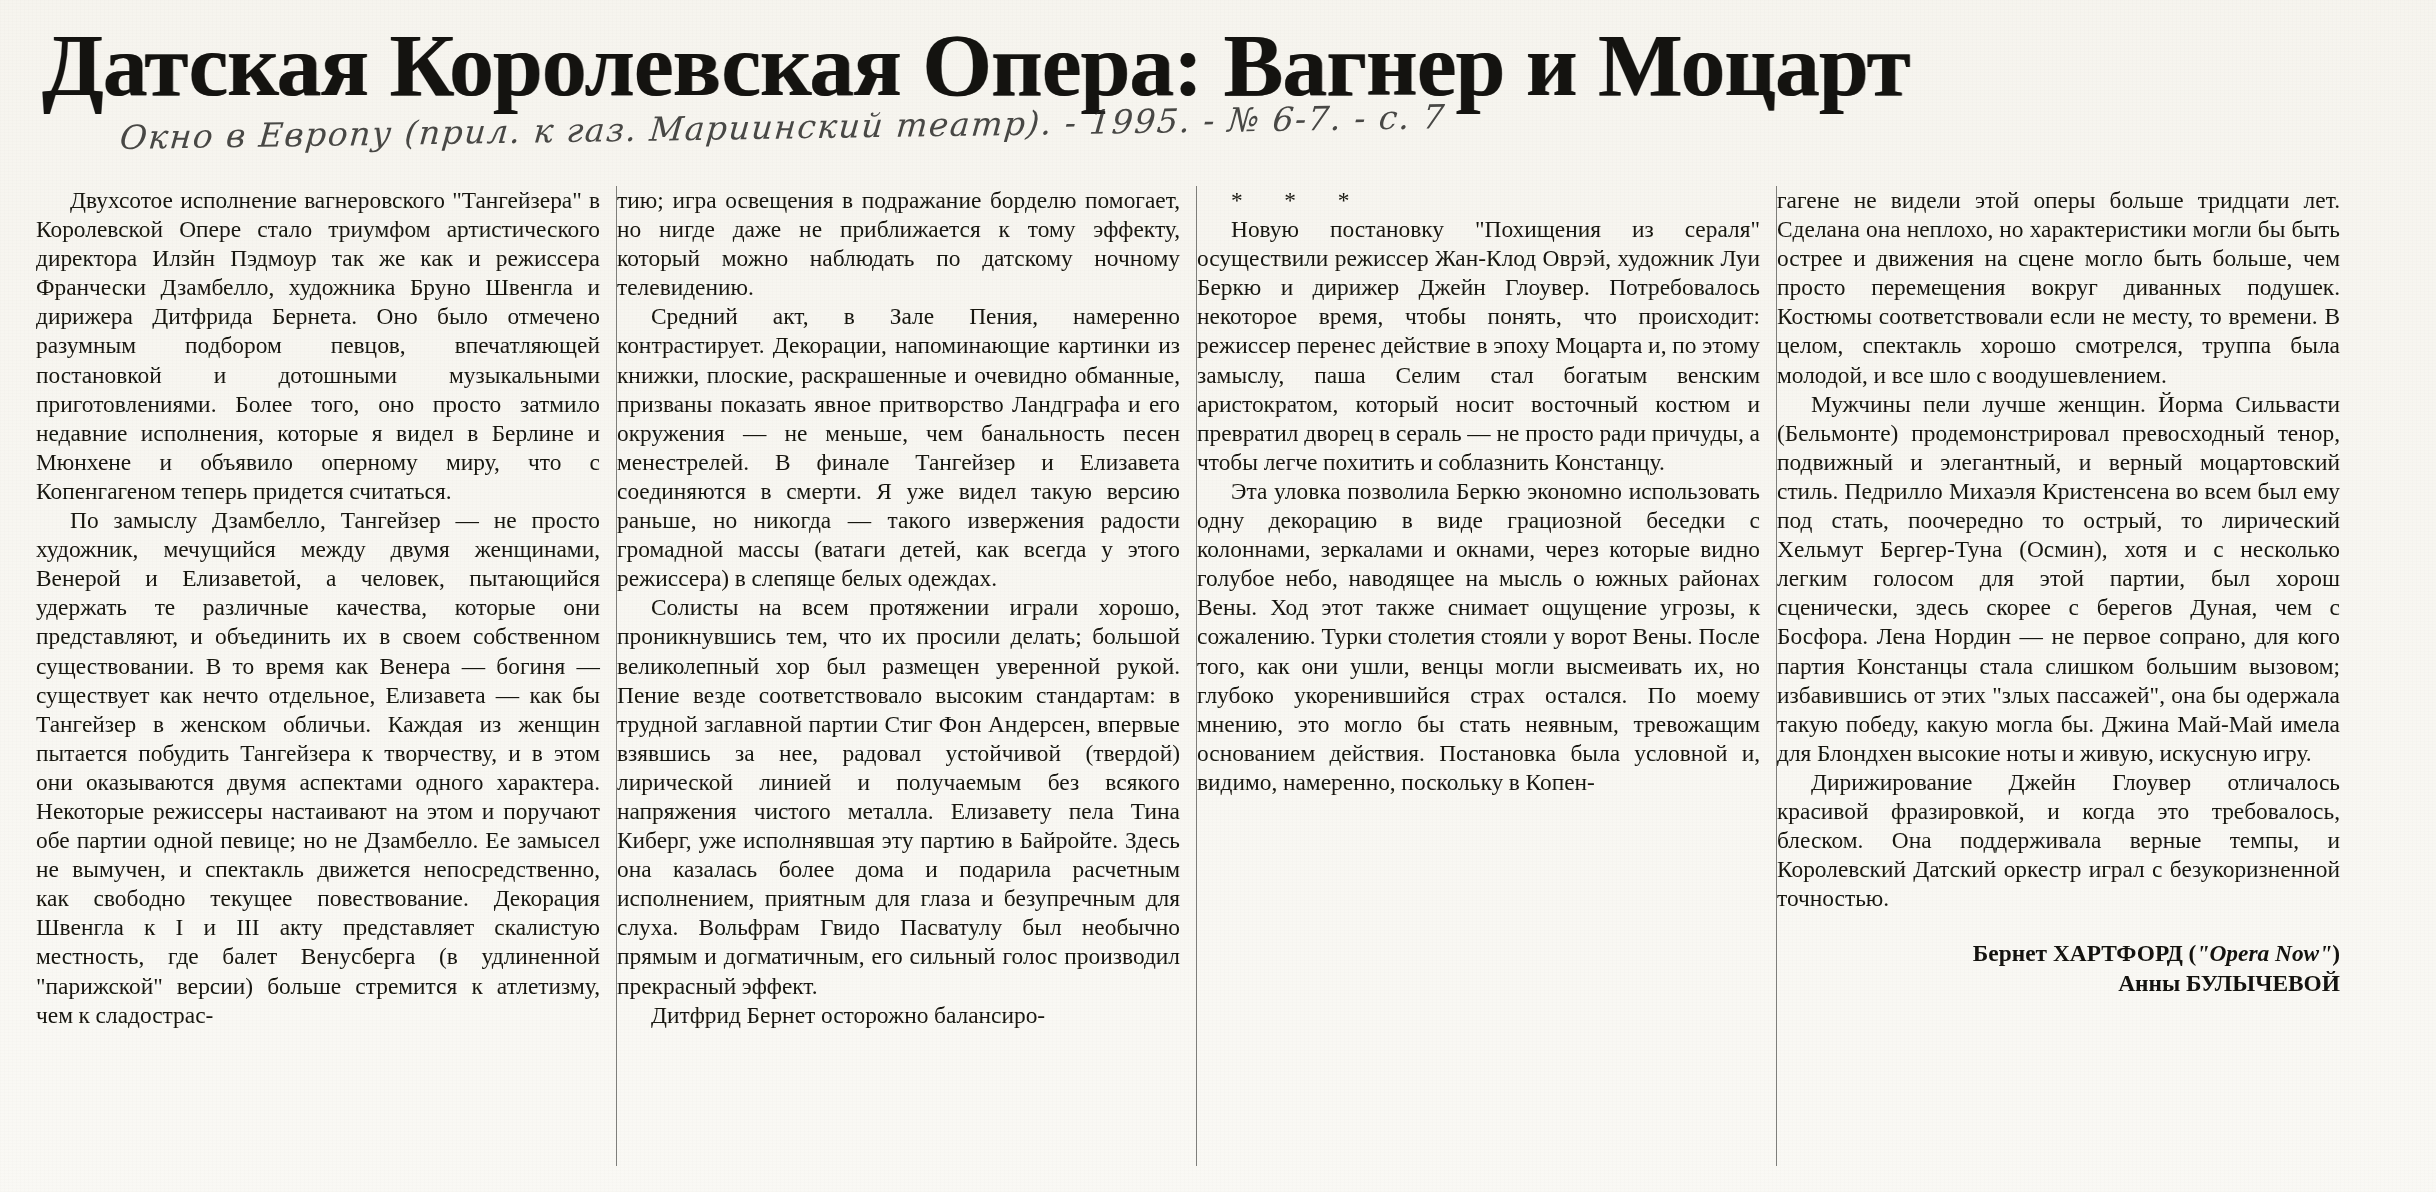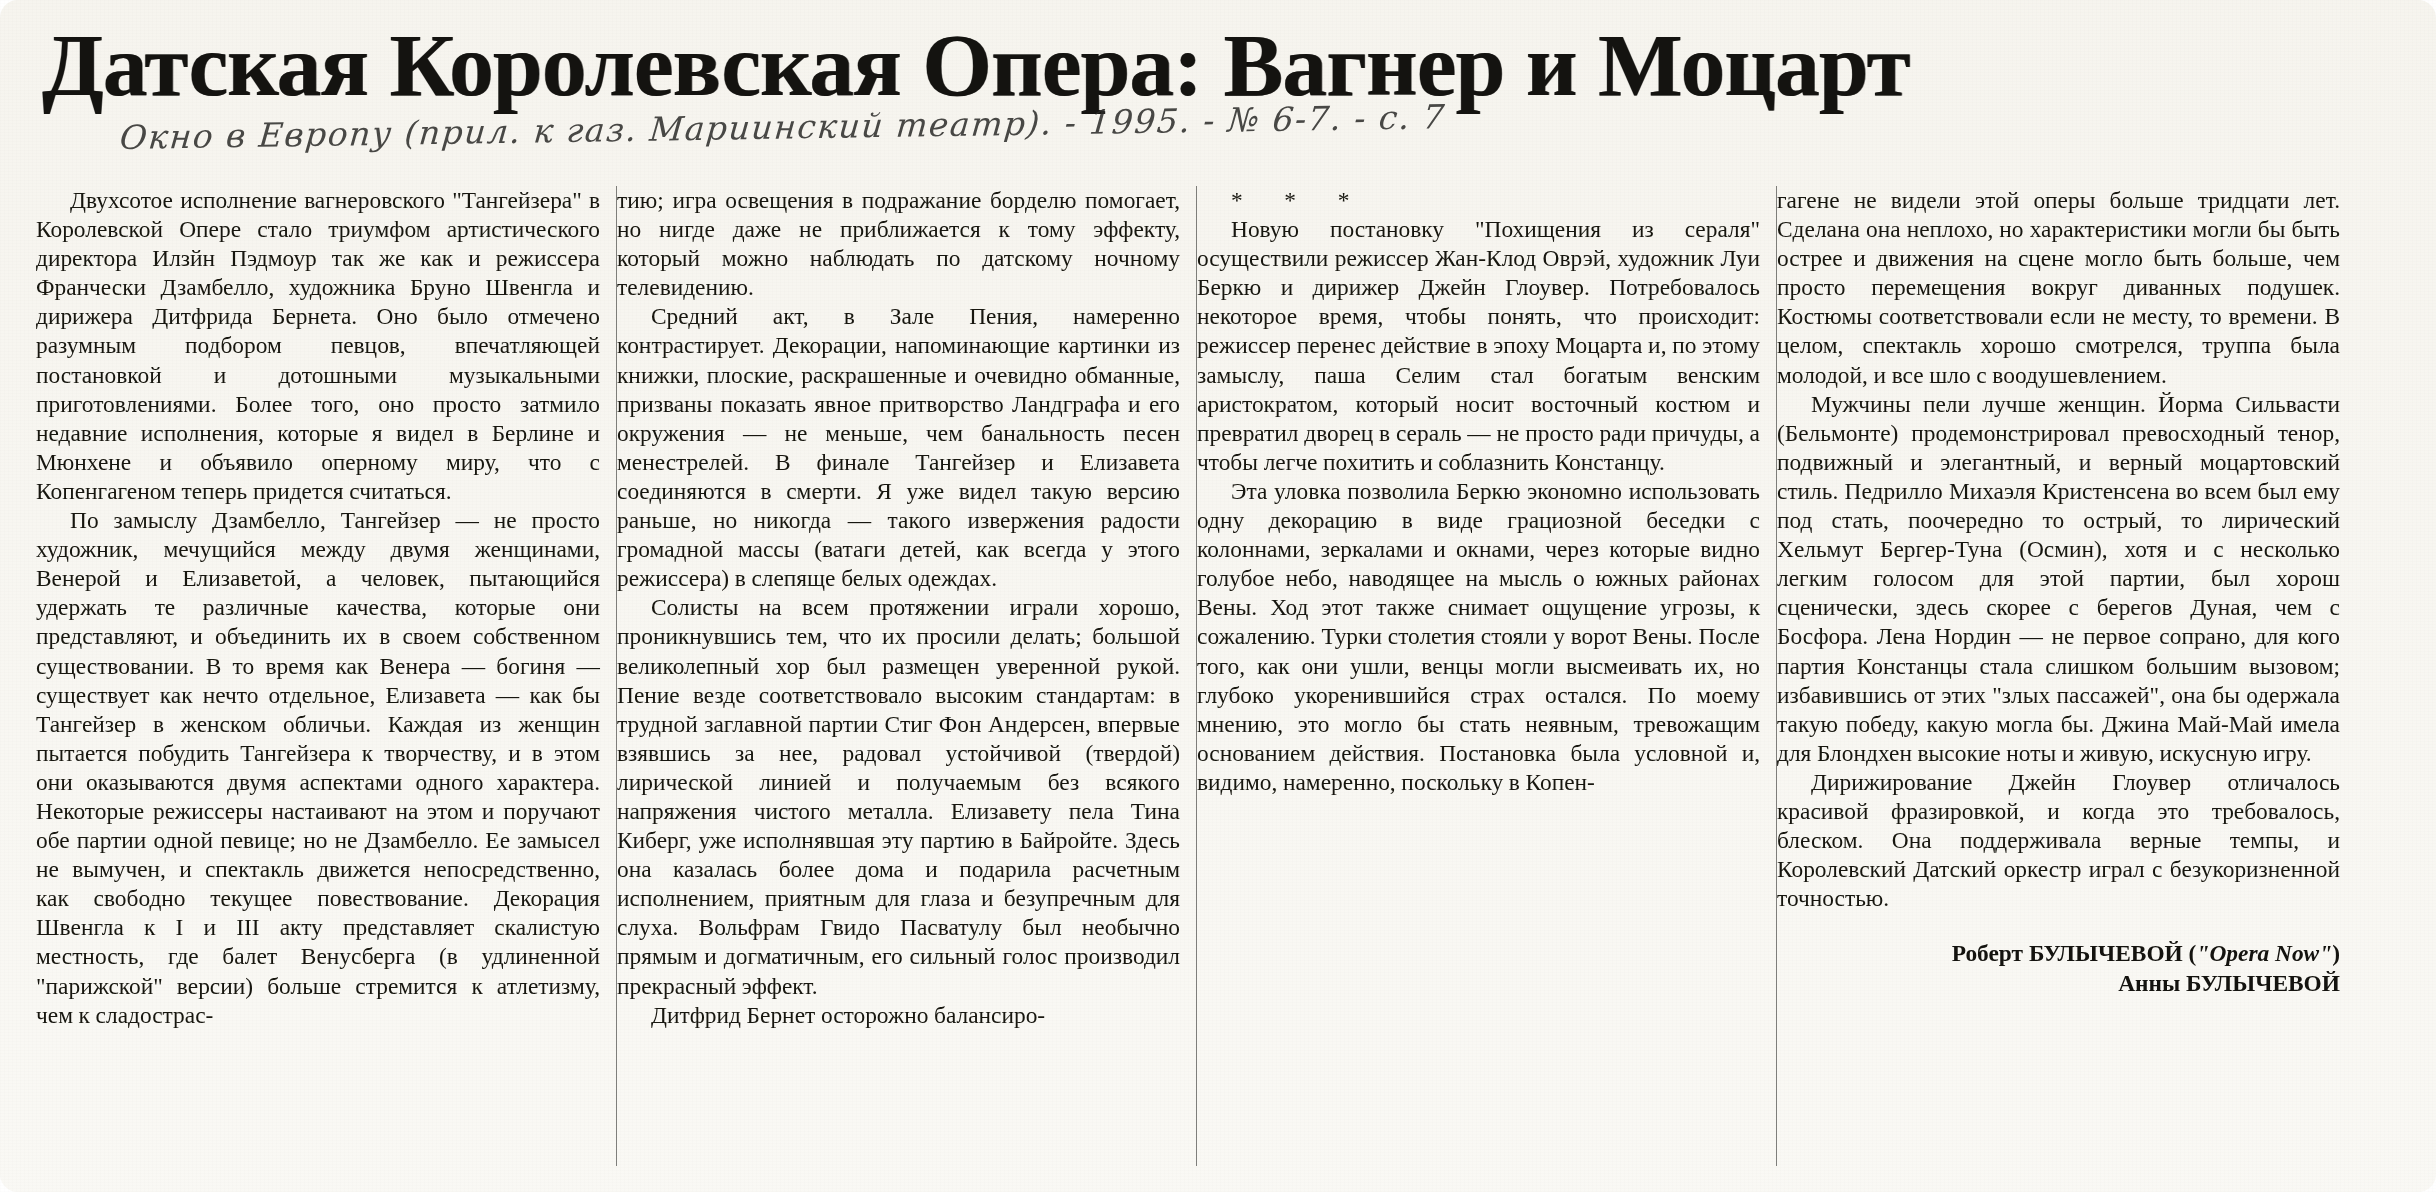--- a/index.html
+++ b/index.html
@@ -17,21 +17,20 @@
   
   .page {
     position: relative;
     width: 2436px;
     height: 1192px;
     background:
       linear-gradient(180deg, rgba(246,244,238,0.9), rgba(250,249,245,0.85)),
       #f7f6f1;
     box-sizing: border-box;
     padding: 0;
-    border-radius: 18px;
   }
   .noise {
     position: absolute;
     inset: 0;
     pointer-events: none;
     background-image:
       repeating-linear-gradient(0deg, rgba(0,0,0,0.012) 0px, rgba(0,0,0,0.012) 1px, rgba(255,255,255,0) 1px, rgba(255,255,255,0) 3px),
       repeating-linear-gradient(90deg, rgba(0,0,0,0.010) 0px, rgba(0,0,0,0.010) 1px, rgba(255,255,255,0) 1px, rgba(255,255,255,0) 4px);
     mix-blend-mode: multiply;
     opacity: .55;
@@ -155,21 +154,21 @@
       <p>Эта уловка позволила Беркю экономно использовать одну декорацию в виде грациозной беседки с колоннами, зеркалами и окнами, через которые видно голубое небо, наводящее на мысль о южных районах Вены. Ход этот также снимает ощущение угрозы, к сожалению. Турки столетия стояли у ворот Вены. После того, как они ушли, венцы могли высмеивать их, но глубоко укоренившийся страх остался. По моему мнению, это могло бы стать неявным, тревожащим основанием действия. Постановка была условной и, видимо, намеренно, поскольку в Копен-</p>
     </div>
 
     <div class="col">
       <p class="noindent">гагене не видели этой оперы больше тридцати лет. Сделана она неплохо, но характеристики могли бы быть острее и движения на сцене могло быть больше, чем просто перемещения вокруг диванных подушек. Костюмы соответствовали если не месту, то времени. В целом, спектакль хорошо смотрелся, труппа была молодой, и все шло с воодушевлением.</p>
       <p>Мужчины пели лучше женщин. Йорма Сильвасти (Бельмонте) продемонстрировал превосходный тенор, подвижный и элегантный, и верный моцартовский стиль. Педрилло Михаэля Кристенсена во всем был ему под стать, поочередно то острый, то лирический Хельмут Бергер-Туна (Осмин), хотя и с несколько легким голосом для этой партии, был хорош сценически, здесь скорее с берегов Дуная, чем с Босфора. Лена Нордин — не первое сопрано, для кого партия Констанцы стала слишком большим вызовом; избавившись от этих "злых пассажей", она бы одержала такую победу, какую могла бы. Джина Май-Май имела для Блондхен высокие ноты и живую, искусную игру.</p>
       <p>Дирижирование Джейн Глоувер отличалось красивой фразировкой, и когда это требовалось, блеском. Она поддерживала верные темпы, и Королевский Датский оркестр играл с безукоризненной точностью.</p>
 
       <div class="signature">
         <div>
-          <span>Роберт БУЛЫЧЕВОЙ (</span><span class="it">"Opera Now"</span><span>)</span>
+          <span>Бернет ХАРТФОРД (</span><span class="it">"Opera Now"</span><span>)</span>
         </div>
         <div>Анны БУЛЫЧЕВОЙ</div>
       </div>
     </div>
 
   </div>
 
   <div class="noise"></div>
 </div>
 

